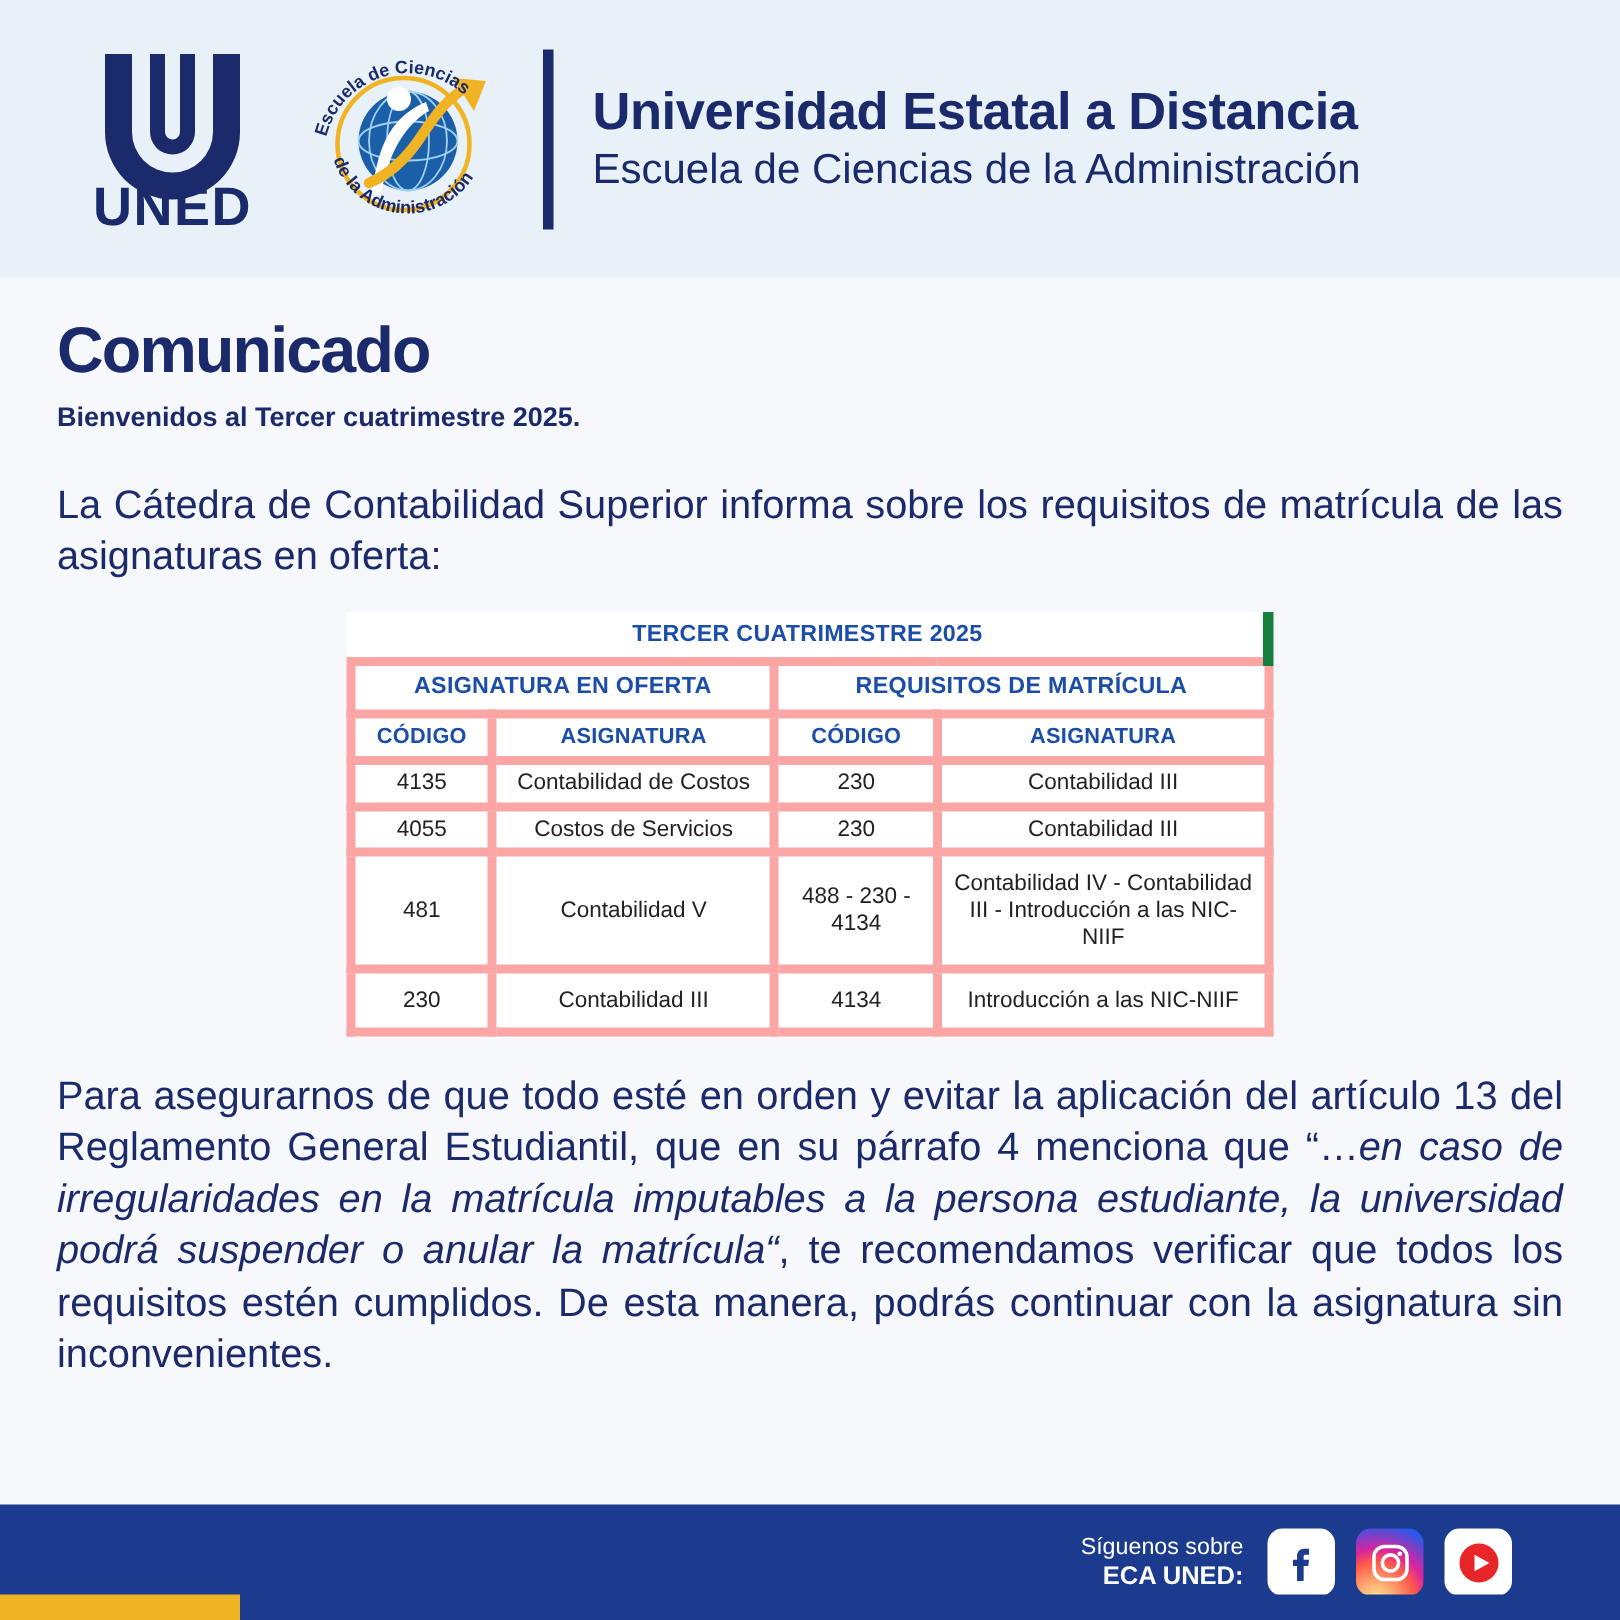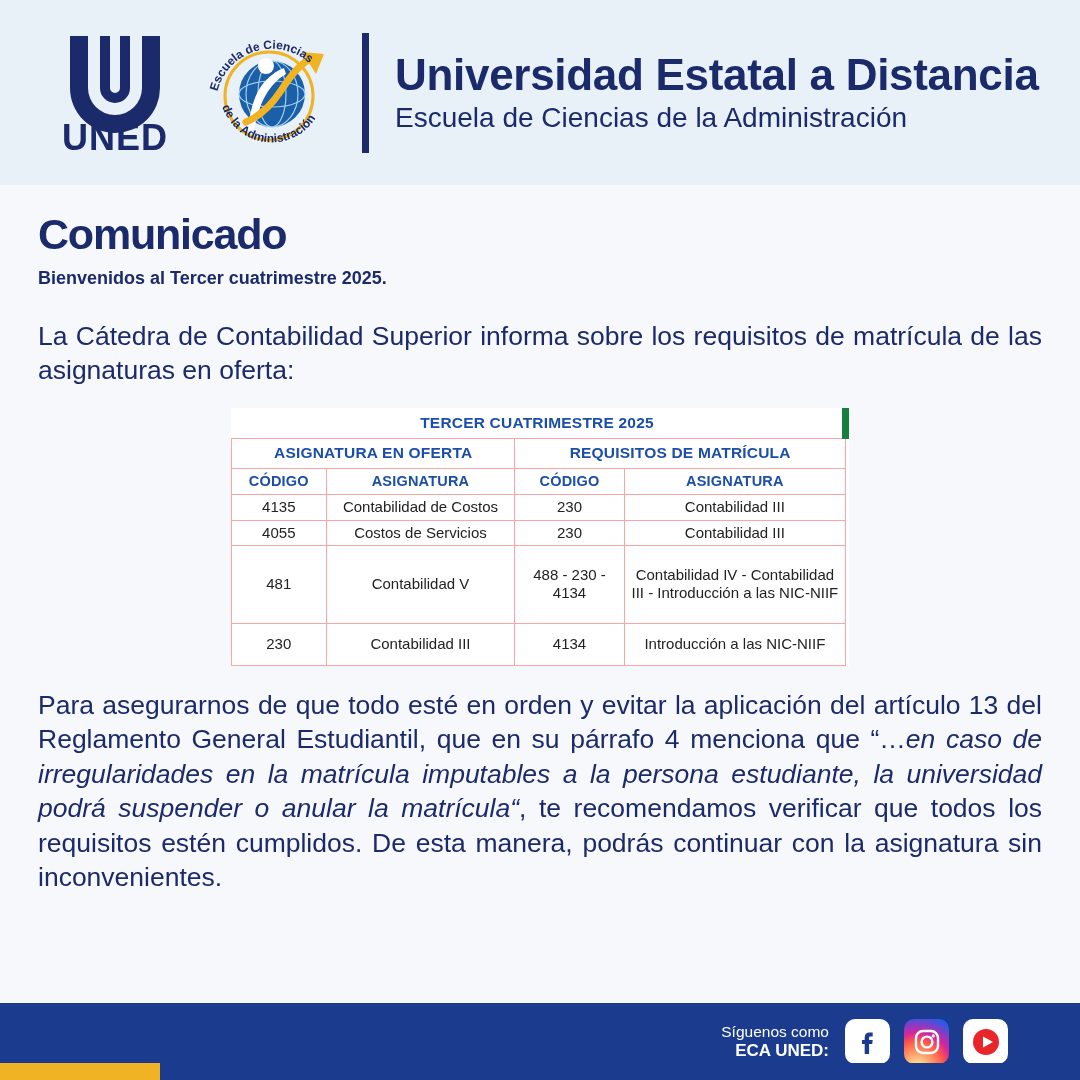--- a/index.html
+++ b/index.html
@@ -42,21 +42,21 @@
   .divider-bar {
     width: 7px;
     height: 120px;
     background: #1b2a6b;
     margin-left: 18px;
     margin-right: 26px;
     flex: 0 0 auto;
   }
   .titles { flex: 1 1 auto; }
   .titles .t1 {
-    font-size: 44px;
+    font-size: 35px;
     font-weight: bold;
     color: #1b2a6b;
     letter-spacing: -0.3px;
     line-height: 1.12;
   }
   .titles .t2 {
     font-size: 28px;
     color: #1b2a6b;
     line-height: 1.2;
     margin-top: 2px;
@@ -101,21 +101,21 @@
     margin: 20px auto 0 auto;
     width: 618px;
   }
   table.req {
     border-collapse: collapse;
     width: 100%;
     background: #ffffff;
     border: 1px solid #b9b9b9;
   }
   table.req td, table.req th {
-    border: 1px solid #fca5a5;
+    border: 6px solid #fca5a5;
     font-size: 15px;
     color: #222;
     text-align: center;
     padding: 3px 4px;
     line-height: 1.22;
   }
   table.req .hdr-main {
     color: #1b4ea8;
     font-weight: bold;
     font-size: 15.5px;
@@ -294,21 +294,21 @@
         </tr>
       </tbody>
     </table>
   </div>
 
   <div class="body-par"><span>Para asegurarnos de que todo esté en orden y evitar la aplicación del artículo 13 del Reglamento General Estudiantil, que en su párrafo 4 menciona que “…</span><i>en caso de irregularidades en la matrícula imputables a la persona estudiante, la universidad podrá suspender o anular la matrícula“</i><span>, te recomendamos verificar que todos los requisitos estén cumplidos. De esta manera, podrás continuar con la asignatura sin inconvenientes.</span></div>
 </div>
 
 <div class="footer">
   <div class="follow">
-    <div class="l1">Síguenos como</div>
+    <div class="l1">Síguenos sobre</div>
     <div class="l2">ECA UNED:</div>
   </div>
   <div class="social">
     <a class="soc soc-fb" href="#">
       <svg width="30" height="30" viewBox="0 0 30 30" aria-hidden="true">
         <path d="M19.5 5.5h-3.2c-2.7 0-4.6 1.9-4.6 4.8v2.6H9v4.1h2.7V27h4.4V17h3.1l.5-4.1h-3.6v-2.2c0-.8.3-1.2 1.2-1.2h2.4V5.5z" fill="#1b3b8f"></path>
       </svg>
     </a>
     <a class="soc soc-ig" href="#">
       <svg width="28" height="28" viewBox="0 0 28 28" aria-hidden="true">

